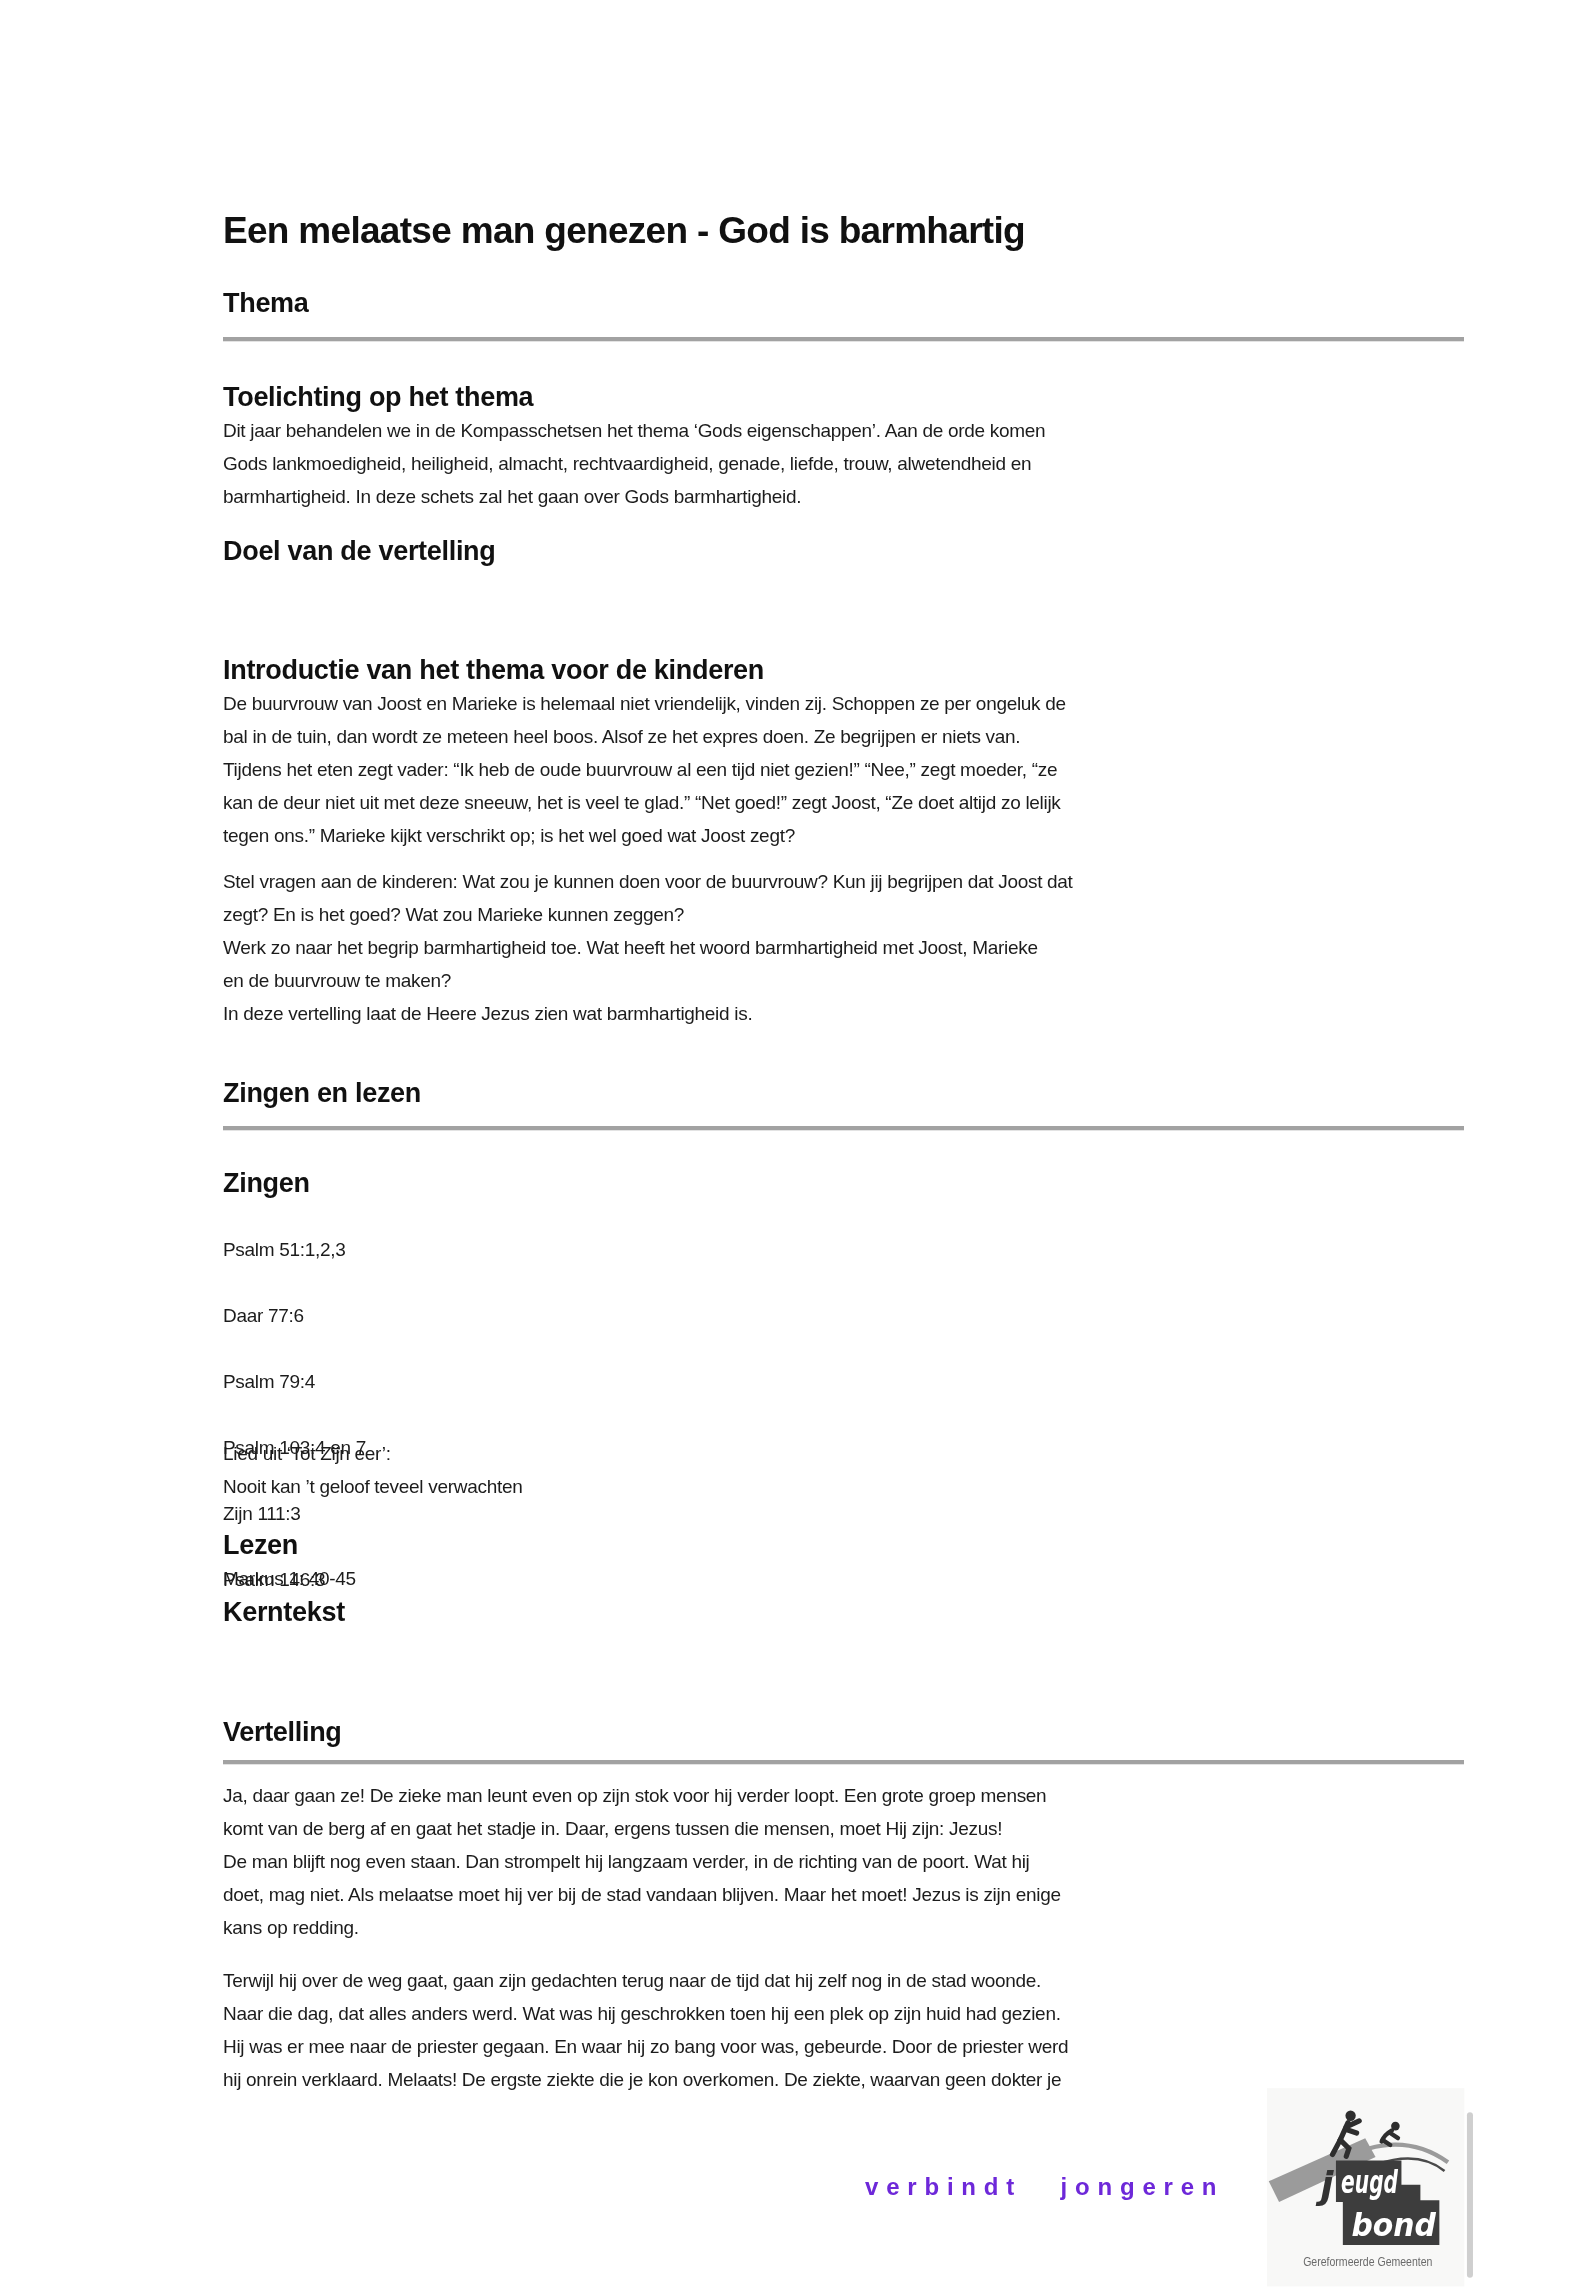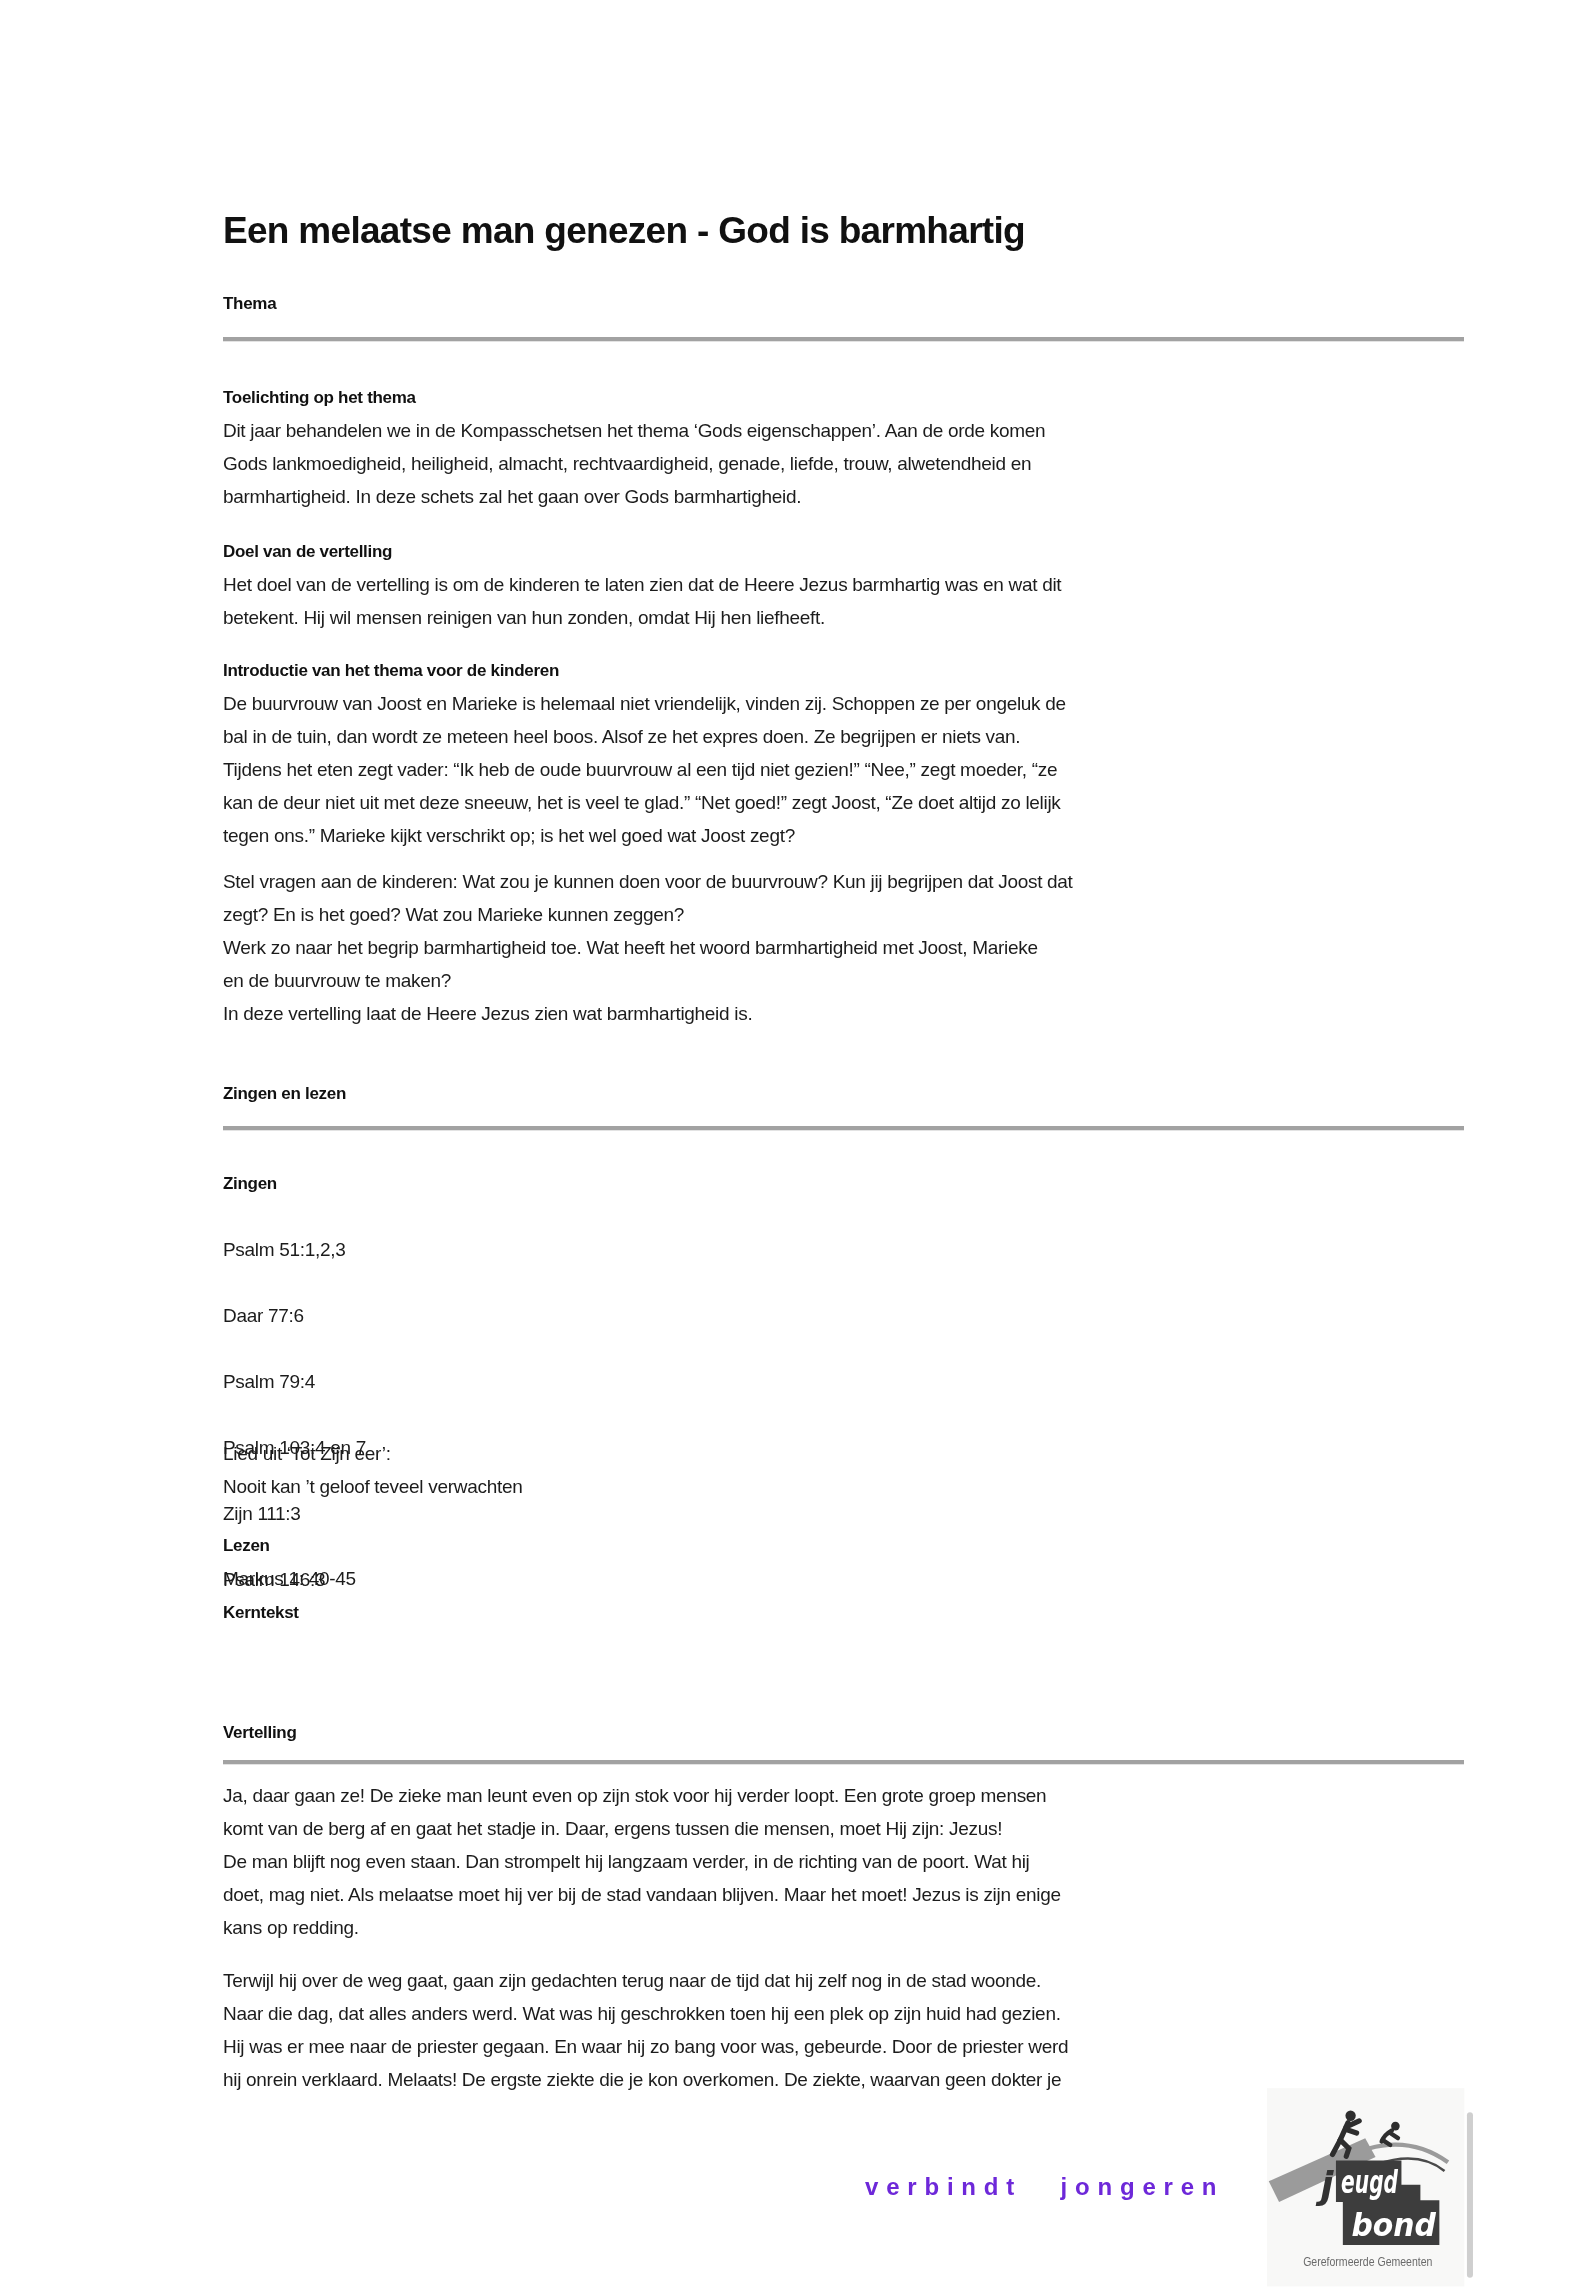--- a/index.html
+++ b/index.html
@@ -10,21 +10,21 @@
     color:#1c1c1c;
     position:relative;
     overflow:hidden;
   }
   .abs { position:absolute; left:192px;margin-left:31px; }
   .h1 {
     font-weight:bold; font-size:37px; line-height:41px;
     letter-spacing:-0.7px; color:#111;
   }
   .h2 {
-    font-weight:bold; font-size:17px; line-height:33px;
+    font-weight:bold; font-size:27px; line-height:33px;
     letter-spacing:-0.3px; color:#111;
   }
   .body-text {
     font-size:19px; line-height:33px;
     letter-spacing:-0.3px;
     white-space:pre-line;
     width:1241px;
   }
   .rule {
     width:1241px; height:4.3px;
@@ -47,22 +47,20 @@
 
 <div class="abs" style="top:381px">
   <div class="h2">Toelichting op het thema</div>
   <div class="body-text">Dit jaar behandelen we in de Kompasschetsen het thema ‘Gods eigenschappen’. Aan de orde komen
 Gods lankmoedigheid, heiligheid, almacht, rechtvaardigheid, genade, liefde, trouw, alwetendheid en
 barmhartigheid. In deze schets zal het gaan over Gods barmhartigheid.</div>
 </div>
 
 <div class="abs" style="top:535px">
   <div class="h2">Doel van de vertelling</div>
-  <div class="body-text">Het doel van de vertelling is om de kinderen te laten zien dat de Heere Jezus barmhartig was en wat dit
-betekent. Hij wil mensen reinigen van hun zonden, omdat Hij hen liefheeft.</div>
 </div>
 
 <div class="abs" style="top:654px">
   <div class="h2">Introductie van het thema voor de kinderen</div>
   <div class="body-text">De buurvrouw van Joost en Marieke is helemaal niet vriendelijk, vinden zij. Schoppen ze per ongeluk de
 bal in de tuin, dan wordt ze meteen heel boos. Alsof ze het expres doen. Ze begrijpen er niets van.
 Tijdens het eten zegt vader: “Ik heb de oude buurvrouw al een tijd niet gezien!” “Nee,” zegt moeder, “ze
 kan de deur niet uit met deze sneeuw, het is veel te glad.” “Net goed!” zegt Joost, “Ze doet altijd zo lelijk
 tegen ons.” Marieke kijkt verschrikt op; is het wel goed wat Joost zegt?</div>
 </div>

